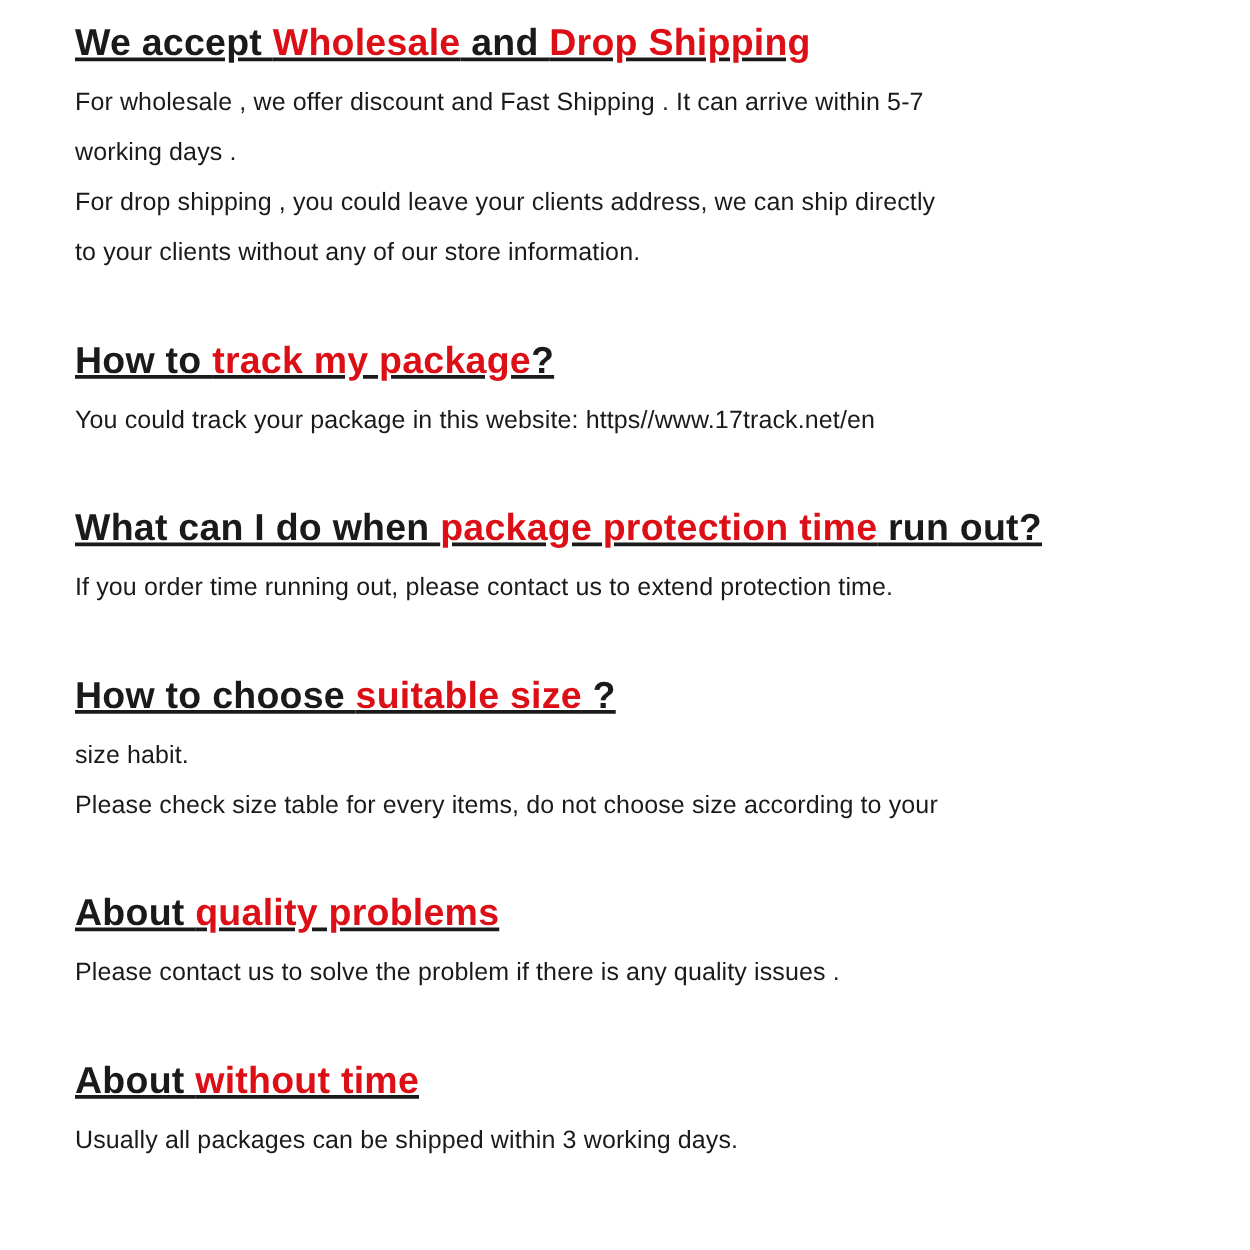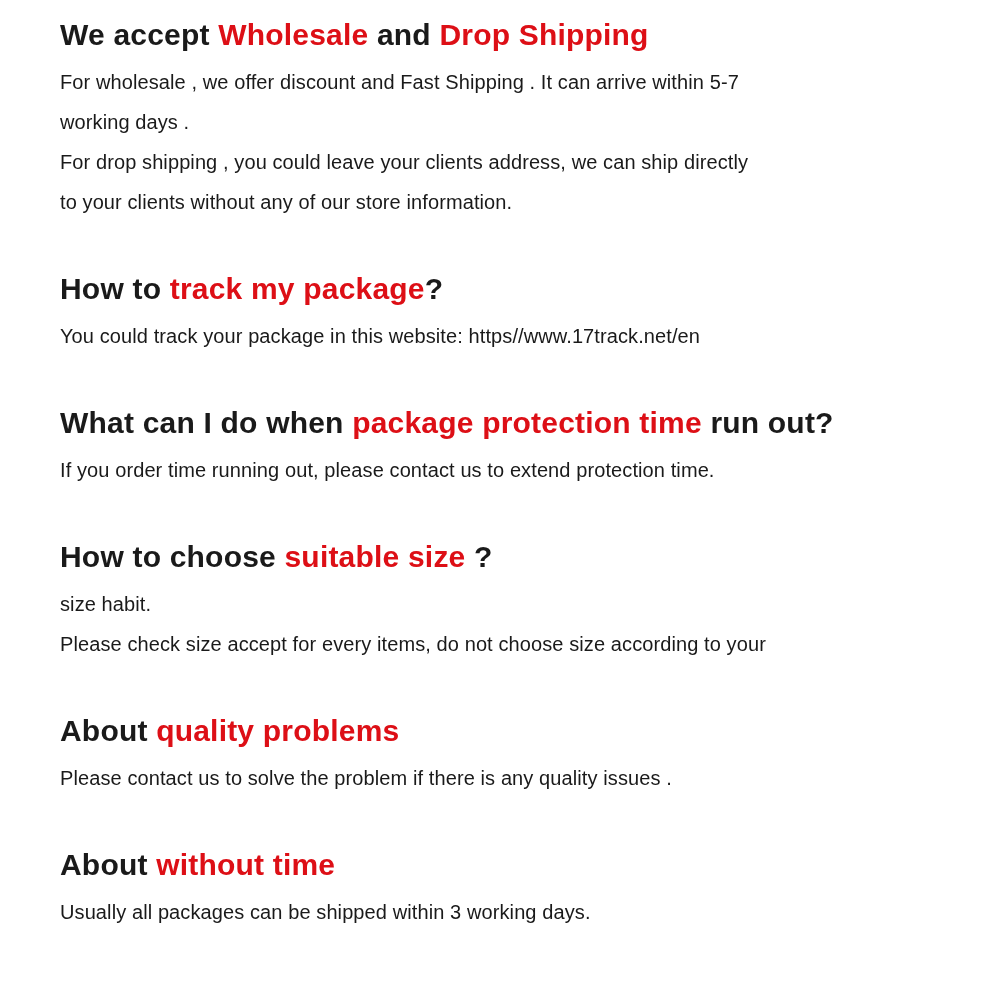--- a/index.html
+++ b/index.html
@@ -21,20 +21,21 @@
   }
   section.faq-section { margin: 0; }
   section.faq-section + section.faq-section { margin-top: 46px; }
   h2.section-heading {
     margin: 0 0 6px 0;
     font-size: 30px;
     font-weight: bold;
     line-height: 42px;
     white-space: nowrap;
     letter-spacing: 0.2px;
+    text-decoration: underline;
   }
   .hp { white-space: pre; }
   .red { color: var(--accent, #dd0f16); }
   p.body-line {
     margin: 0;
     font-size: 20px;
     line-height: 40px;
     white-space: nowrap;
     letter-spacing: 0.1px;
   }
@@ -58,21 +59,21 @@
   </section>
 
   <section class="faq-section">
     <h2 class="section-heading"><span class="hp">What can I do when </span><span class="hp red">package protection time</span><span class="hp"> run out?</span></h2>
     <p class="body-line">If you order time running out, please contact us to extend protection time.</p>
   </section>
 
   <section class="faq-section">
     <h2 class="section-heading"><span class="hp">How to choose </span><span class="hp red">suitable size</span><span class="hp"> ?</span></h2>
     <p class="body-line">size habit.</p>
-    <p class="body-line">Please check size accept for every items, do not choose size according to your</p>
+    <p class="body-line">Please check size table for every items, do not choose size according to your</p>
   </section>
 
   <section class="faq-section">
     <h2 class="section-heading"><span class="hp">About </span><span class="hp red">quality problems</span></h2>
     <p class="body-line">Please contact us to solve the problem if there is any quality issues .</p>
   </section>
 
   <section class="faq-section">
     <h2 class="section-heading"><span class="hp">About </span><span class="hp red">without time</span></h2>
     <p class="body-line">Usually all packages can be shipped within 3 working days.</p>

